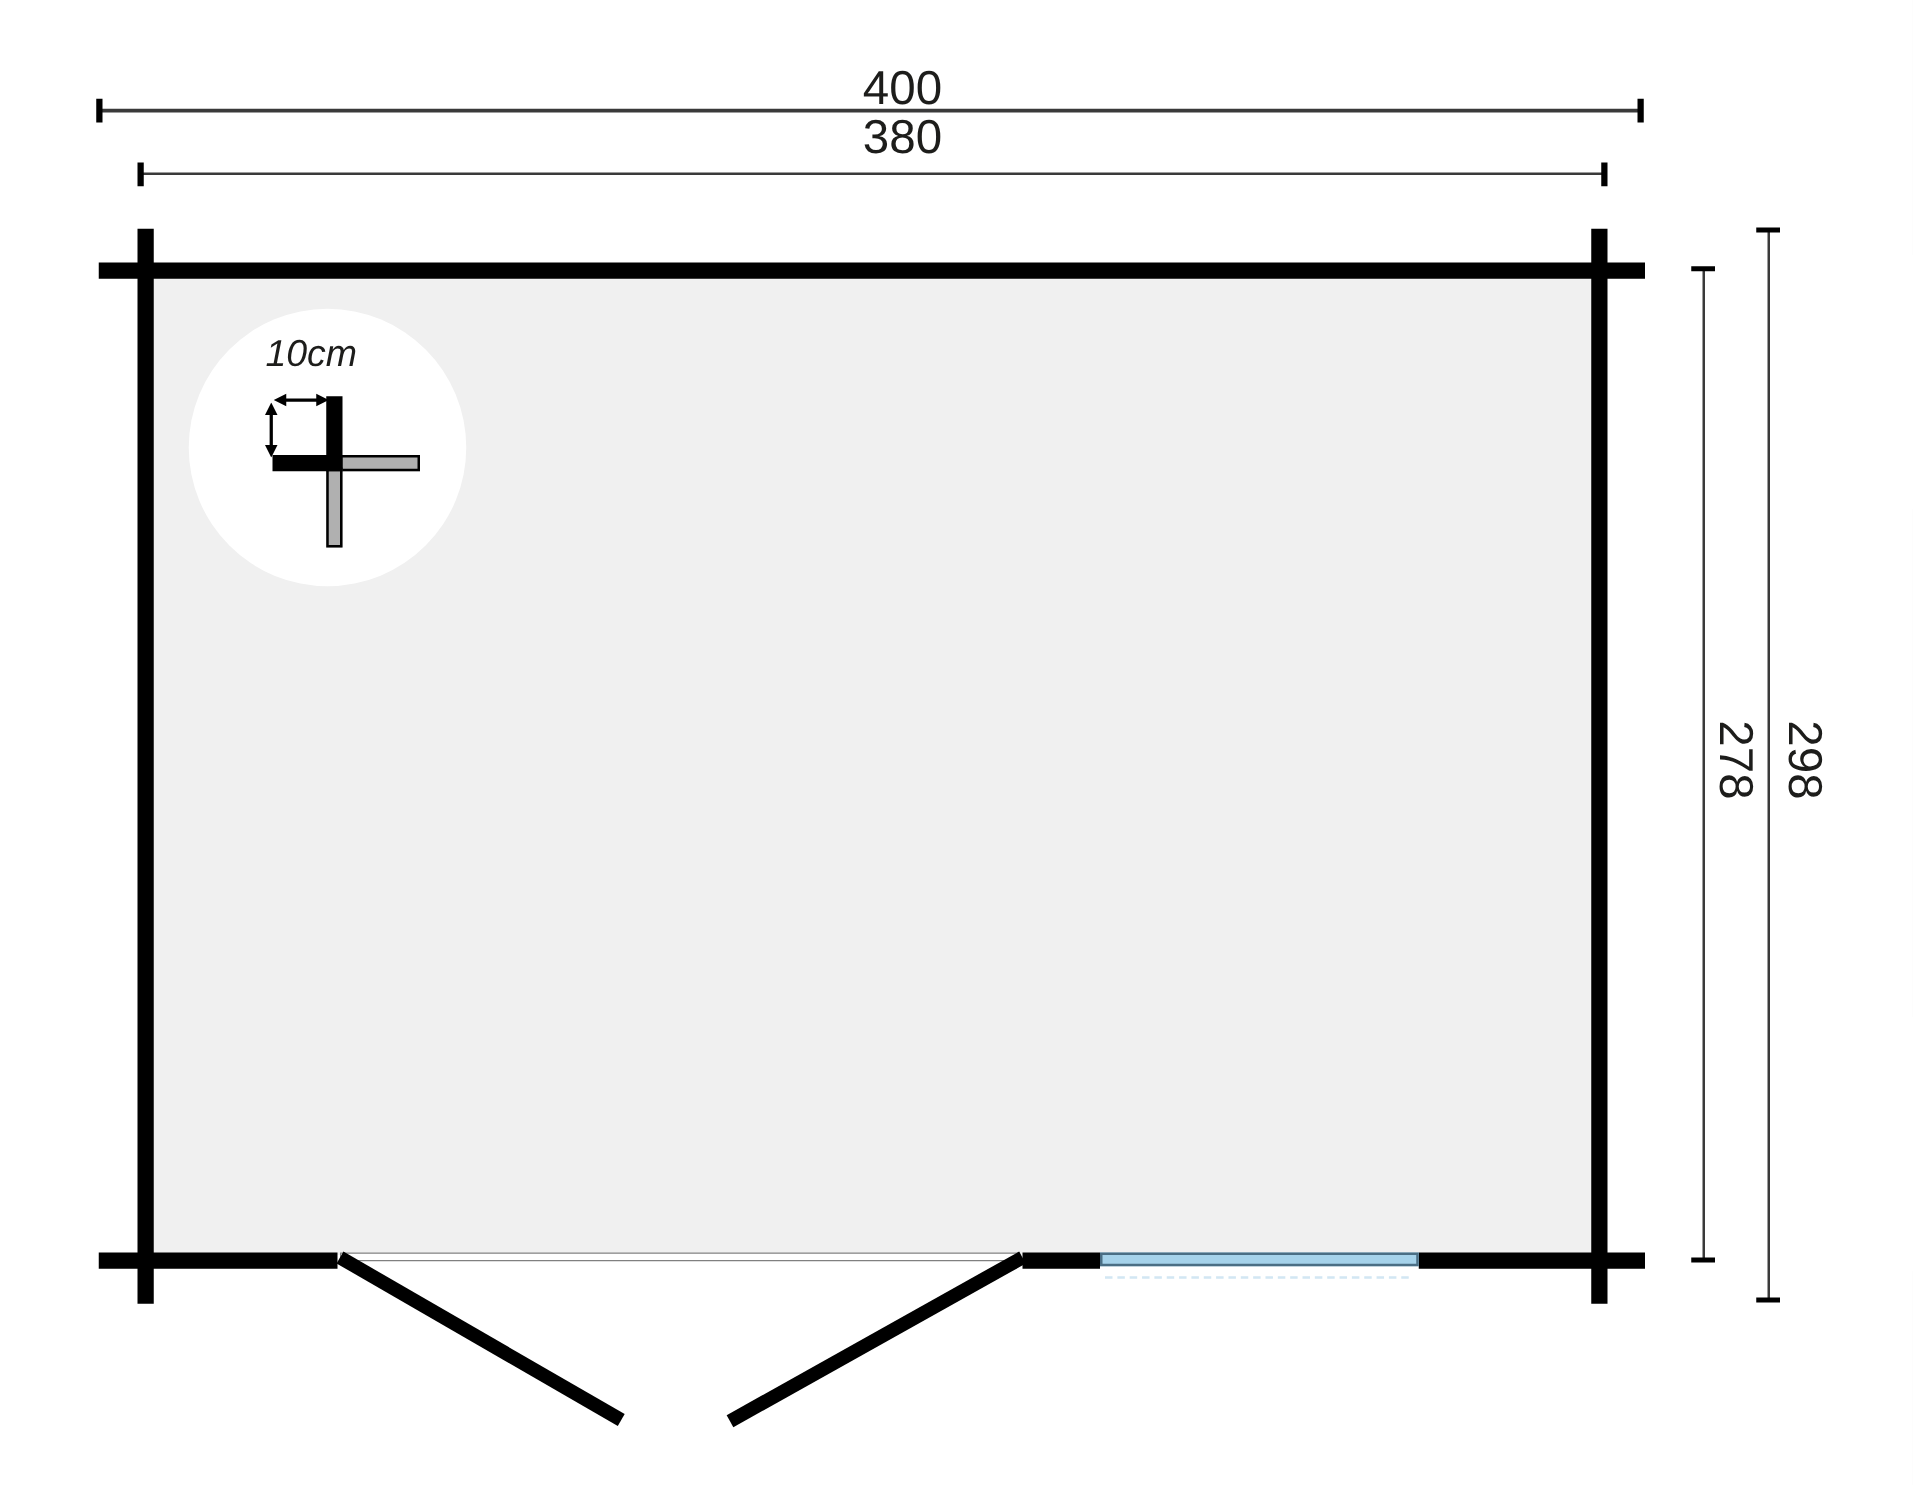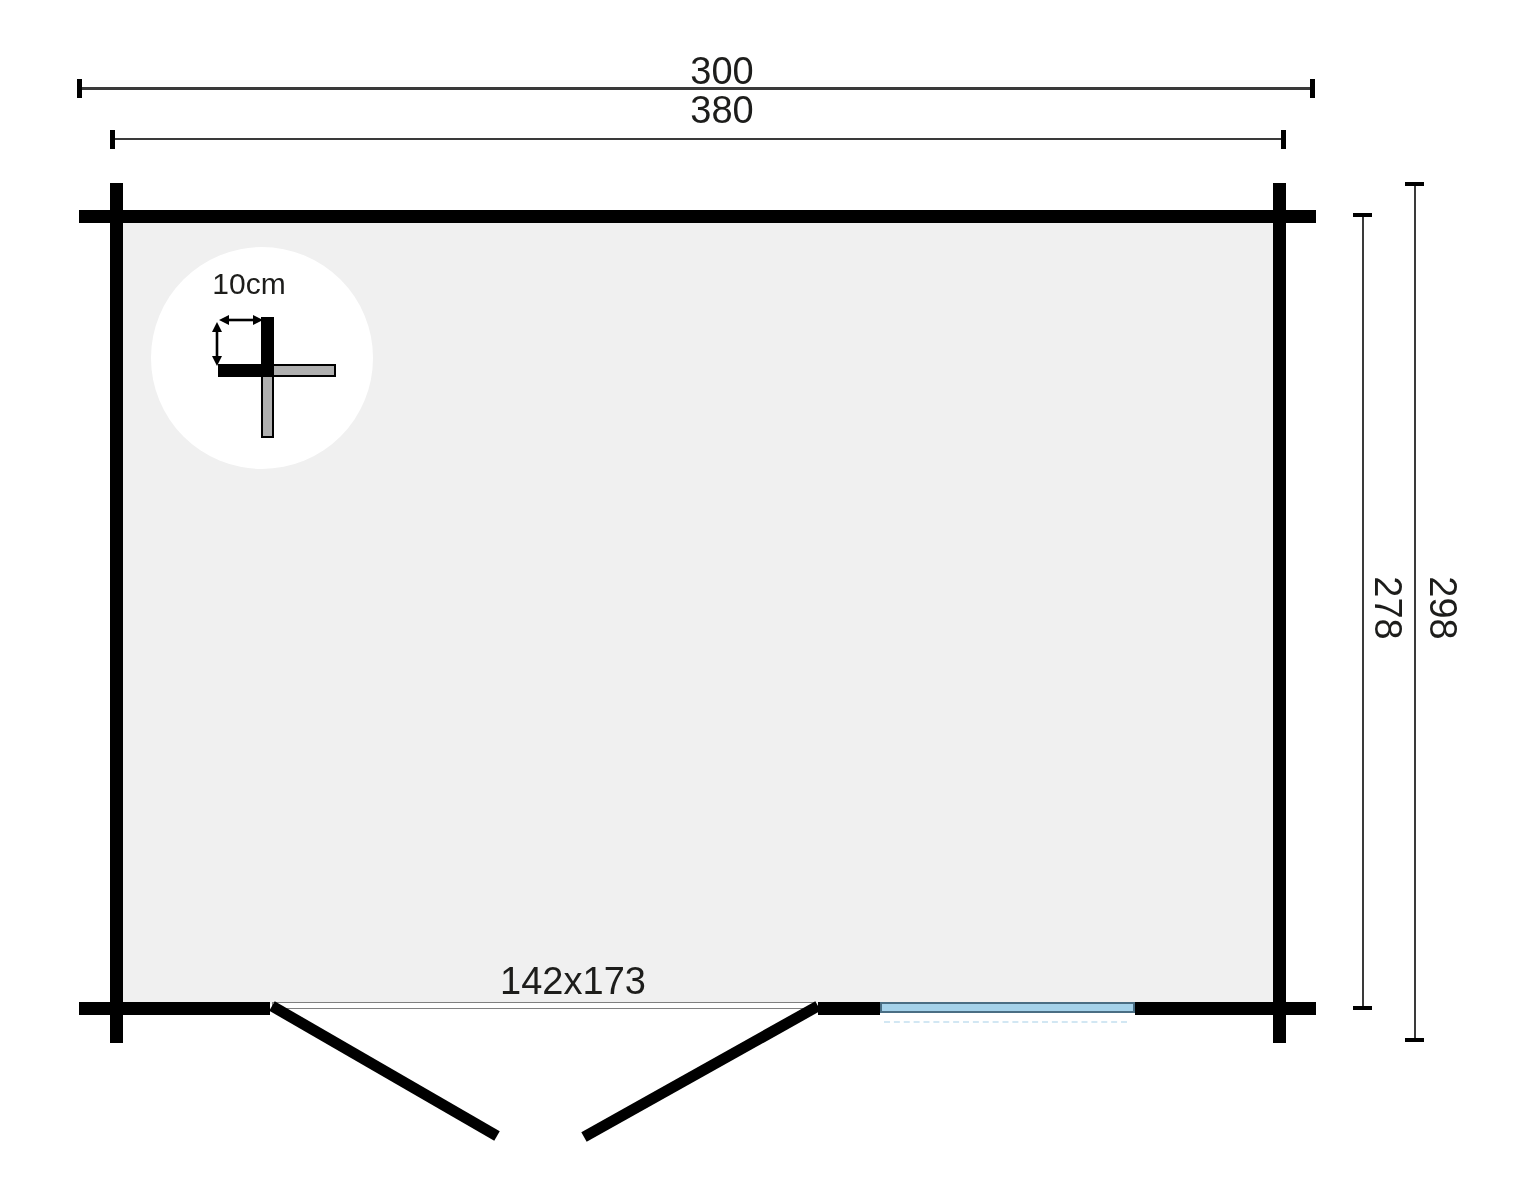--- a/index.html
+++ b/index.html
@@ -26,21 +26,21 @@
   .threshold{position:absolute;background:#ffffff;border:1px solid #808080;box-sizing:border-box;}
   .window-glass{position:absolute;background:#a5d2ea;border:2px solid #4a6e84;box-sizing:border-box;}
   .window-shadow{position:absolute;border-top:2px dashed #aed4ea;opacity:.55;}
   svg{display:block;}
 </style>
 </head>
 <body>
 
 <div class="canvas">
 
-  <div class="dim-label" style="left:647px;top:52px;width:150px;">300</div>
+  <div class="dim-label" style="left:647px;top:52px;width:150px;">400</div>
   <div class="hline" style="left:79px;top:87px;width:1234px;"></div>
   <div class="tick-v" style="left:77px;top:79px;"></div>
   <div class="tick-v" style="left:1310px;top:79px;"></div>
 
   <div class="dim-label" style="left:647px;top:91px;width:150px;">380</div>
   <div class="hline thin" style="left:112px;top:138px;width:1172px;"></div>
   <div class="tick-v" style="left:110px;top:130px;"></div>
   <div class="tick-v" style="left:1281px;top:130px;"></div>
 
   <div class="vline" style="left:1362px;top:215px;height:794px;"></div>
@@ -49,21 +49,21 @@
   <div class="dim-label rot" style="left:1313px;top:589px;width:150px;">278</div>
 
   <div class="vline" style="left:1414px;top:184px;height:856px;"></div>
   <div class="tick-h" style="left:1405px;top:182px;"></div>
   <div class="tick-h" style="left:1405px;top:1038px;"></div>
   <div class="dim-label rot" style="left:1368px;top:589px;width:150px;">298</div>
 
   <div class="interior" style="left:118px;top:216px;width:1160px;height:788px;"></div>
 
   <div class="detail-circle" style="left:151px;top:247px;width:222px;height:222px;"></div>
-  <div class="dim-label" style="left:174px;top:269px;width:150px;font-size:30px;">10cm</div>
+  <div class="dim-label" style="left:174px;top:269px;width:150px;font-size:30px;font-style:italic;">10cm</div>
 
   <div class="log-gray" style="left:270px;top:364px;width:66px;height:13px;"></div>
   <div class="log-gray" style="left:261px;top:374px;width:13px;height:64px;"></div>
   <div class="log-black" style="left:218px;top:364px;width:56px;height:13px;"></div>
   <div class="log-black" style="left:261px;top:317px;width:13px;height:60px;"></div>
 
   <svg class="abs" style="left:219px;top:312px;" width="44" height="16" viewBox="0 0 44 16">
     <line x1="6" y1="8" x2="38" y2="8" stroke="#000" stroke-width="2.6"></line>
     <path d="M0,8 L10,3 L10,13 Z" fill="#000"></path>
     <path d="M44,8 L34,3 L34,13 Z" fill="#000"></path>
@@ -74,21 +74,20 @@
     <path d="M8,44 L3,34 L13,34 Z" fill="#000"></path>
   </svg>
 
   <div class="wall" style="left:79px;top:210px;width:1237px;height:13px;"></div>
   <div class="wall" style="left:110px;top:183px;width:13px;height:860px;"></div>
   <div class="wall" style="left:1273px;top:183px;width:13px;height:860px;"></div>
   <div class="wall" style="left:79px;top:1002px;width:191px;height:13px;"></div>
   <div class="wall" style="left:818px;top:1002px;width:62px;height:13px;"></div>
   <div class="wall" style="left:1135px;top:1002px;width:181px;height:13px;"></div>
 
-  <div class="dim-label" style="left:448px;top:962px;width:250px;">142x173</div>
   <div class="threshold" style="left:272px;top:1002px;width:544px;height:7px;"></div>
   <svg class="abs" style="left:258px;top:998px;" width="580" height="150" viewBox="0 0 580 150">
     <line x1="14" y1="8" x2="239" y2="138" stroke="#000" stroke-width="11"></line>
     <line x1="560" y1="8" x2="326" y2="139" stroke="#000" stroke-width="11"></line>
   </svg>
 
   <div class="window-glass" style="left:880px;top:1002px;width:255px;height:11px;"></div>
   <div class="window-shadow" style="left:884px;top:1021px;width:243px;height:0;"></div>
 
 </div>

